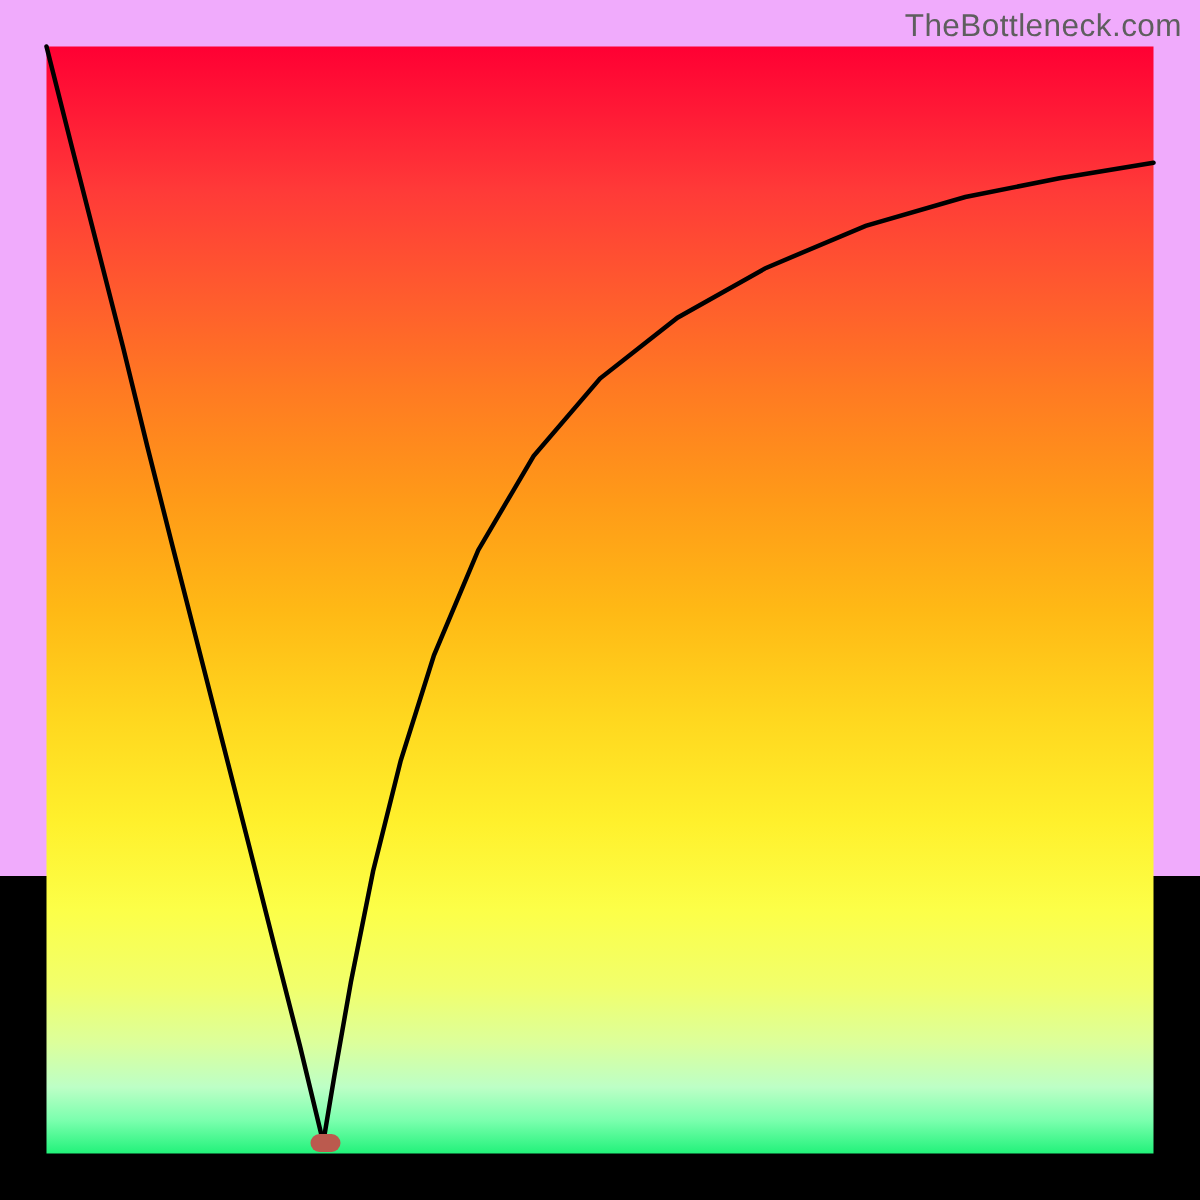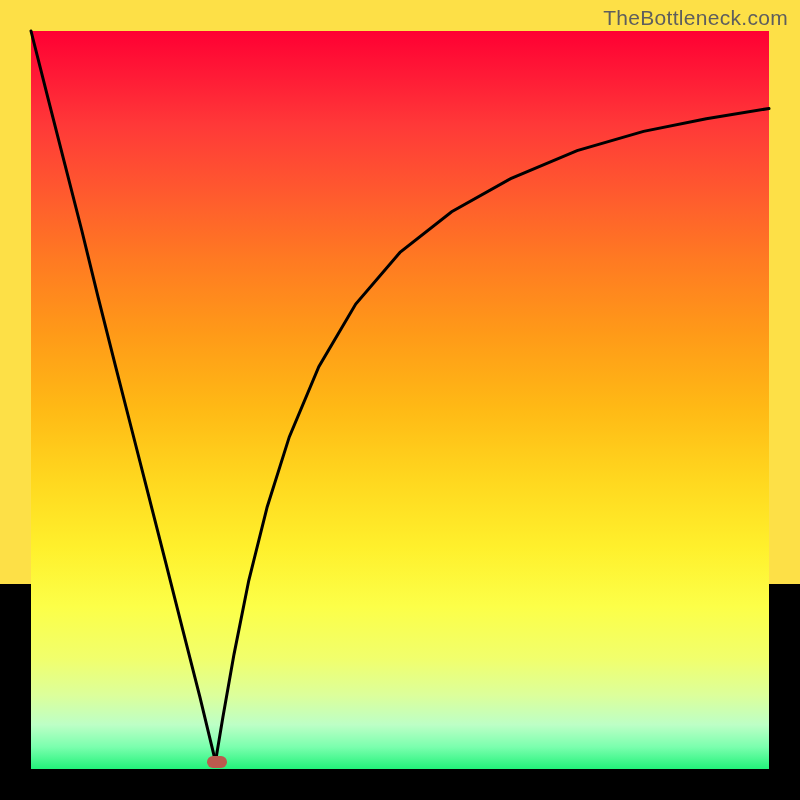--- a/index.html
+++ b/index.html
@@ -7,21 +7,21 @@
     padding: 0;
     width: 800px;
     height: 800px;
     background: #000;
     overflow: hidden;
     font-family: Arial, Helvetica, sans-serif;
   }
   .outer {
     width: 800px;
     height: 584px;
-    background: #fde047;
+    background: #f0abfc;
     position: relative;
   }
   .plot {
     position: absolute;
     left: 31px;
     top: 31px;
     width: 738px;
     height: 738px;
     background: linear-gradient(to bottom,
       #ff0033 0%,

